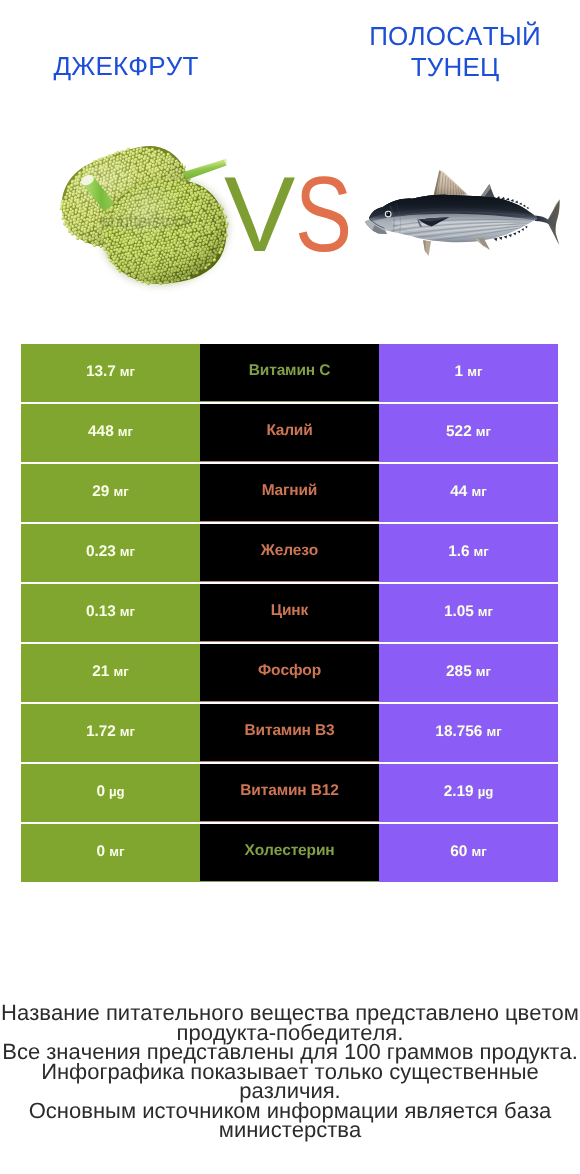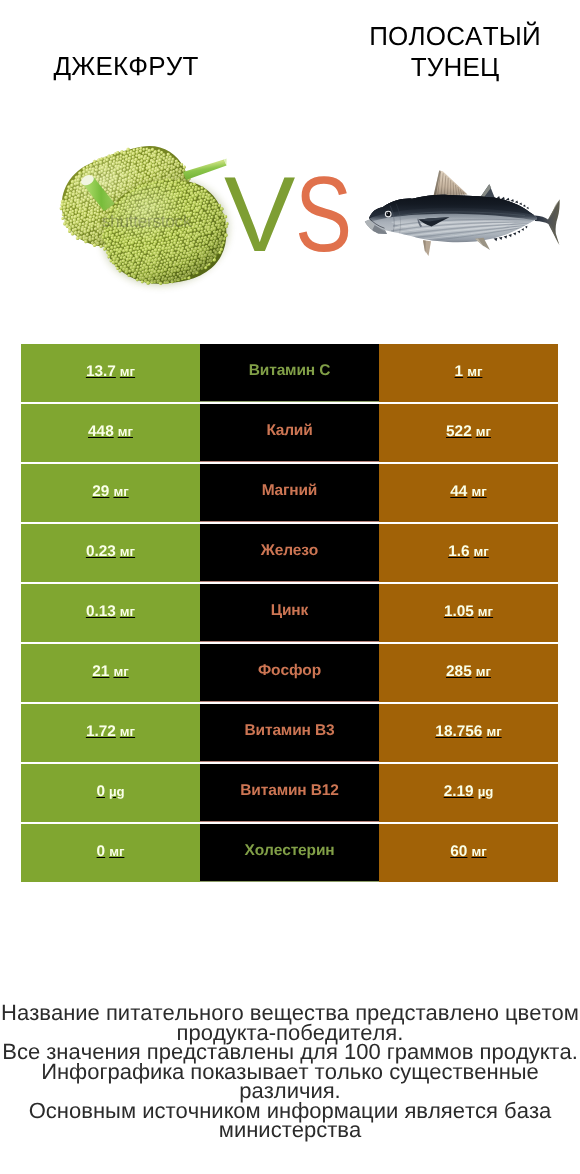--- a/index.html
+++ b/index.html
@@ -6,45 +6,45 @@
   html,body{margin:0;padding:0;}
   body{width:580px;height:1174px;background:#ffffff;
        font-family:"Liberation Sans",sans-serif;overflow:hidden;
        -webkit-font-smoothing:antialiased;text-rendering:geometricPrecision;font-kerning:none;}
   .page{position:relative;width:580px;height:1174px;background:#fff;}
   *{-webkit-font-smoothing:antialiased;}
 
   
   .titles{position:absolute;left:0;top:0;width:580px;height:130px;}
   .title{position:absolute;top:18px;font-size:26px;line-height:31px;
-         color:#000000;font-weight:400;text-align:center;letter-spacing:.2px;}
+         color:#1d4ed8;font-weight:400;text-align:center;letter-spacing:.2px;}
   .title.left{left:0;width:252px;top:51px;}
   .title.right{left:330px;width:250px;top:21px;}
 
   
   .hero{position:absolute;left:0;top:130px;width:580px;height:165px;}
   .hero .fruit{position:absolute;left:55px;top:10px;width:185px;height:155px;}
   .hero .fish{position:absolute;left:363px;top:30px;width:200px;height:125px;}
   .vs{position:absolute;left:224px;top:164px;width:160px;height:120px;
       font-size:107px;line-height:100px;font-weight:400;letter-spacing:0px;white-space:nowrap;}
   .vs .v{display:inline-block;vertical-align:top;}
   .vs .v{color:#7E9E33;}
   .vs .s{color:#E0714C;display:inline-block;transform:scaleX(.80);transform-origin:0 0;vertical-align:top;}
 
   .fruitsvg .wm{fill:#4a4a46;fill-opacity:.32;font-size:17.4px;font-weight:400;
       text-anchor:middle;font-family:"Liberation Sans",sans-serif;letter-spacing:-.35px;}
 
   
   .table{position:absolute;left:21px;top:344px;width:537px;}
-  .row{position:relative;height:58px;margin-bottom:2px;display:flex;text-decoration:underline;}
+  .row{position:relative;height:58px;margin-bottom:2px;display:flex;}
   .cell{height:58px;box-sizing:border-box;display:flex;align-items:center;
         justify-content:center;}
   .cell.mid > span{position:relative;top:-2px;}
   .cell.left{width:179px;background:#80A630;}
-  .cell.right{width:179px;background:#a16207;}
+  .cell.right{width:179px;background:#8b5cf6;}
   .cell.mid{width:179px;background:#000000;border-bottom:1px solid #8C9C66;
             font-size:15.5px;letter-spacing:-.15px;font-weight:700;color:#819F47;}
   .cell.mid.orange{border-bottom-color:#B48177;color:#CC7553;}
   .val{color:#FAFFE8;font-size:15.4px;font-weight:700;white-space:nowrap;
        line-height:15px;position:relative;top:-2px;}
   .val .u{font-size:13.2px;font-weight:700;margin-left:4px;}
 
   
   .footer{position:absolute;left:0;top:1003px;width:580px;text-align:center;
           font-size:22px;line-height:19.55px;color:#2b2b2b;}

